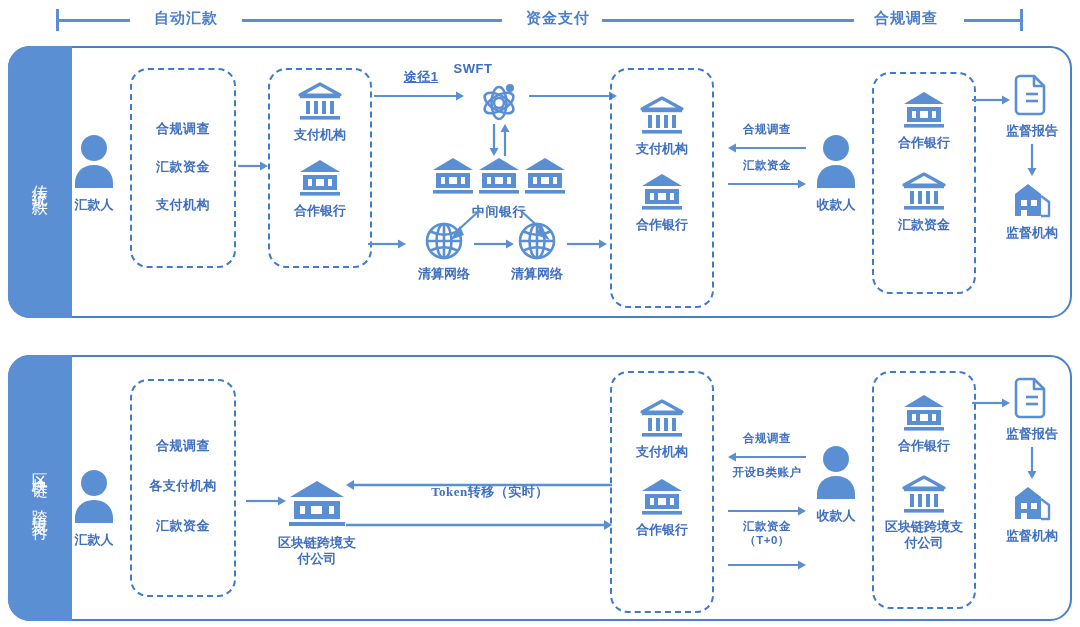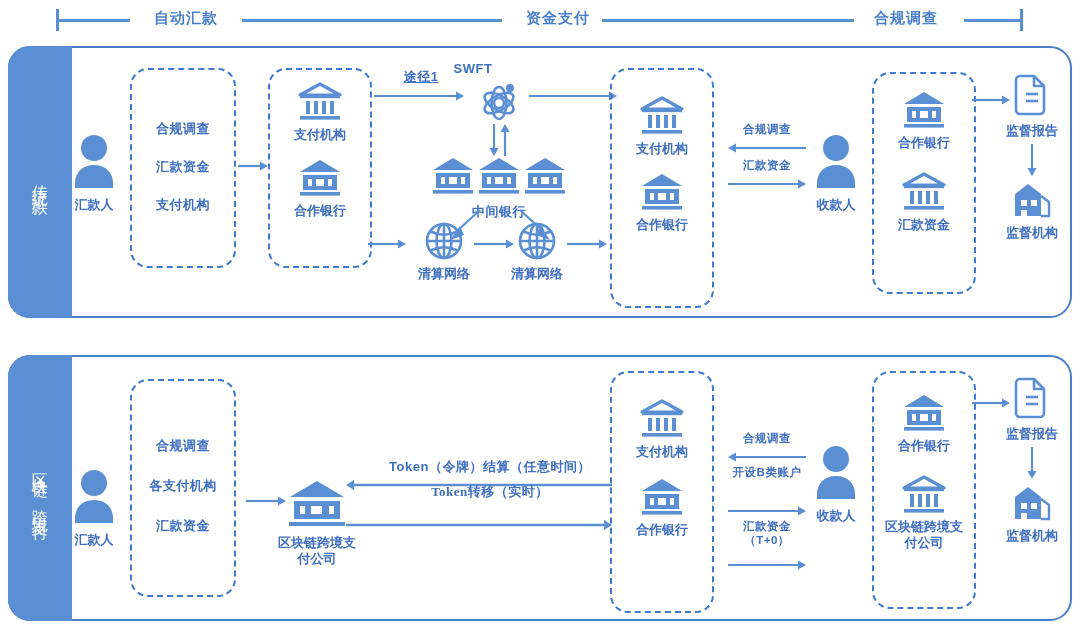--- a/index.html
+++ b/index.html
@@ -438,21 +438,20 @@
           <path d="M30 2 L57 18 L3 18 Z" fill="#5b8fd4"></path>
           <rect x="7" y="22" width="46" height="18" fill="#5b8fd4"></rect>
           <rect x="13" y="27" width="5" height="8" fill="#ffffff"></rect>
           <rect x="24" y="27" width="11" height="8" fill="#ffffff"></rect>
           <rect x="42" y="27" width="5" height="8" fill="#ffffff"></rect>
           <rect x="2" y="43" width="56" height="4" fill="#5b8fd4"></rect>
         </svg>
     </div>
     <div class="caption wrap" style="left:307px; top:178px;">区块链跨境支付公司</div>
 
-    <div class="lbl" style="left:480px; top:101px;">Token（令牌）结算（任意时间）</div>
     <div class="arrow" style="left:336px; top:122px;">
       <svg width="266" height="12">
           <line x1="266" y1="6" x2="8" y2="6" stroke="#5b8fd4" stroke-width="2.4"></line>
           <polygon points="8,1 0,6 8,11" fill="#5b8fd4"></polygon>
         </svg>
     </div>
     <div class="lbl" style="left:480px; top:126px;font-family:Liberation Serif, serif;">Token转移（实时）</div>
     <div class="arrow" style="left:336px; top:162px;">
       <svg width="266" height="12">
           <line x1="0" y1="6" x2="258" y2="6" stroke="#5b8fd4" stroke-width="2.4"></line>

